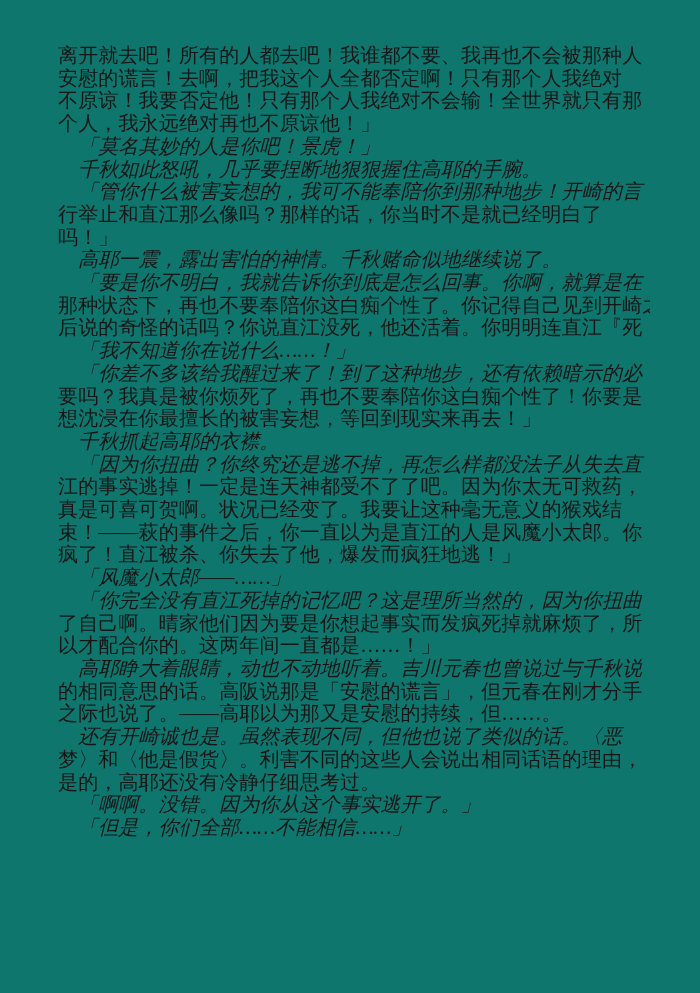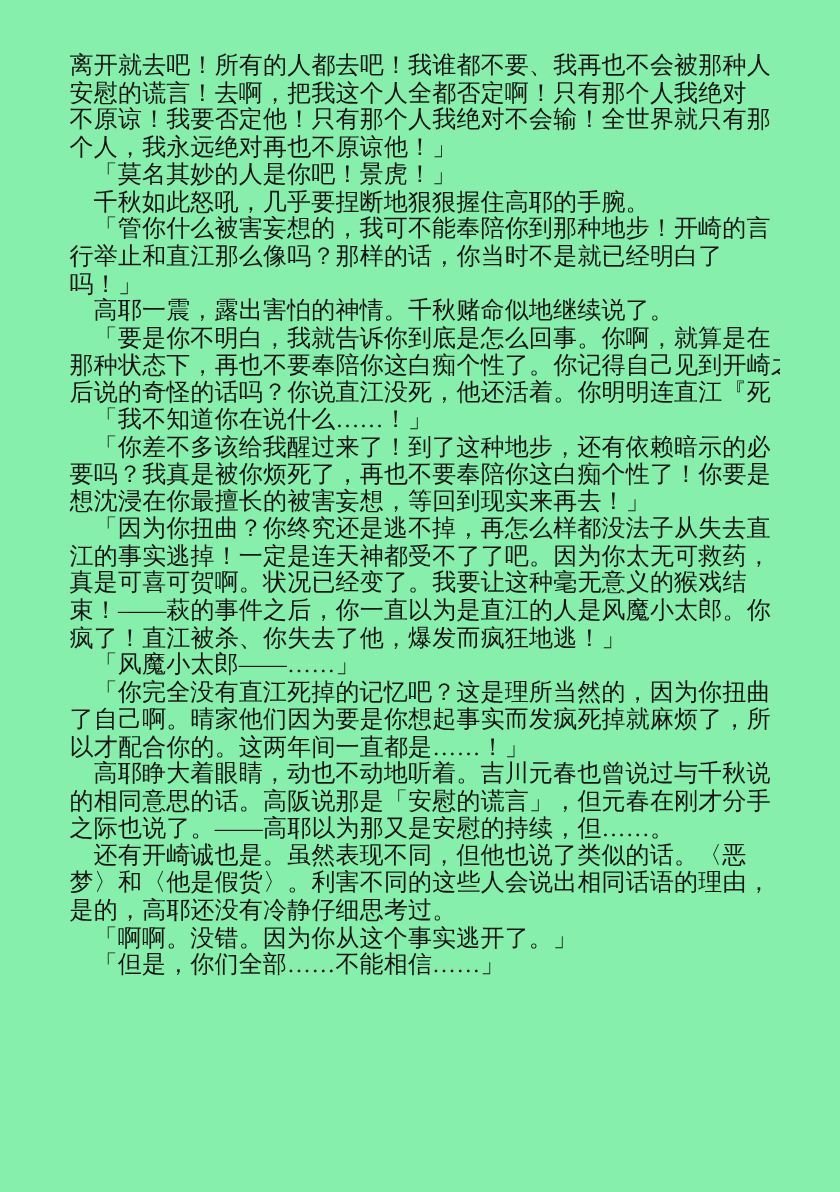--- a/index.html
+++ b/index.html
@@ -4,41 +4,42 @@
 <style>
   html, body {
     margin: 0;
     padding: 0;
     background: #ffffff;
   }
   .page {
     position: relative;
     width: 700px;
     height: 993px;
-    background: #86efac;
+    background: #0f766e;
     overflow: hidden;
   }
   .text-body {
     position: absolute;
     top: 44px;
     left: 58px;
     right: 50px;
     color: #161616;
     font-family: "Liberation Serif", "DejaVu Serif", serif;
     font-size: 20px;
     line-height: 22.7px;
     text-align: left;
   }
   .ln {
     white-space: nowrap;
     letter-spacing: 0.15px;
     overflow: hidden;
   }
   .ln.ind {
     padding-left: 20px;
+    font-style: italic;
   }
 </style>
 </head>
 <body>
 
 <main class="page">
   <div class="text-body">
     <div class="ln">离开就去吧！所有的人都去吧！我谁都不要、我再也不会被那种人</div>
     <div class="ln">安慰的谎言！去啊，把我这个人全都否定啊！只有那个人我绝对</div>
     <div class="ln">不原谅！我要否定他！只有那个人我绝对不会输！全世界就只有那</div>
@@ -49,20 +50,21 @@
     <div class="ln">行举止和直江那么像吗？那样的话，你当时不是就已经明白了</div>
     <div class="ln">吗！」</div>
     <div class="ln ind">高耶一震，露出害怕的神情。千秋赌命似地继续说了。</div>
     <div class="ln ind">「要是你不明白，我就告诉你到底是怎么回事。你啊，就算是在</div>
     <div class="ln">那种状态下，再也不要奉陪你这白痴个性了。你记得自己见到开崎之</div>
     <div class="ln">后说的奇怪的话吗？你说直江没死，他还活着。你明明连直江『死</div>
     <div class="ln ind">「我不知道你在说什么……！」</div>
     <div class="ln ind">「你差不多该给我醒过来了！到了这种地步，还有依赖暗示的必</div>
     <div class="ln">要吗？我真是被你烦死了，再也不要奉陪你这白痴个性了！你要是</div>
     <div class="ln">想沈浸在你最擅长的被害妄想，等回到现实来再去！」</div>
+    <div class="ln ind">千秋抓起高耶的衣襟。</div>
     <div class="ln ind">「因为你扭曲？你终究还是逃不掉，再怎么样都没法子从失去直</div>
     <div class="ln">江的事实逃掉！一定是连天神都受不了了吧。因为你太无可救药，</div>
     <div class="ln">真是可喜可贺啊。状况已经变了。我要让这种毫无意义的猴戏结</div>
     <div class="ln">束！——萩的事件之后，你一直以为是直江的人是风魔小太郎。你</div>
     <div class="ln">疯了！直江被杀、你失去了他，爆发而疯狂地逃！」</div>
     <div class="ln ind">「风魔小太郎——……」</div>
     <div class="ln ind">「你完全没有直江死掉的记忆吧？这是理所当然的，因为你扭曲</div>
     <div class="ln">了自己啊。晴家他们因为要是你想起事实而发疯死掉就麻烦了，所</div>
     <div class="ln">以才配合你的。这两年间一直都是……！」</div>
     <div class="ln ind">高耶睁大着眼睛，动也不动地听着。吉川元春也曾说过与千秋说</div>

